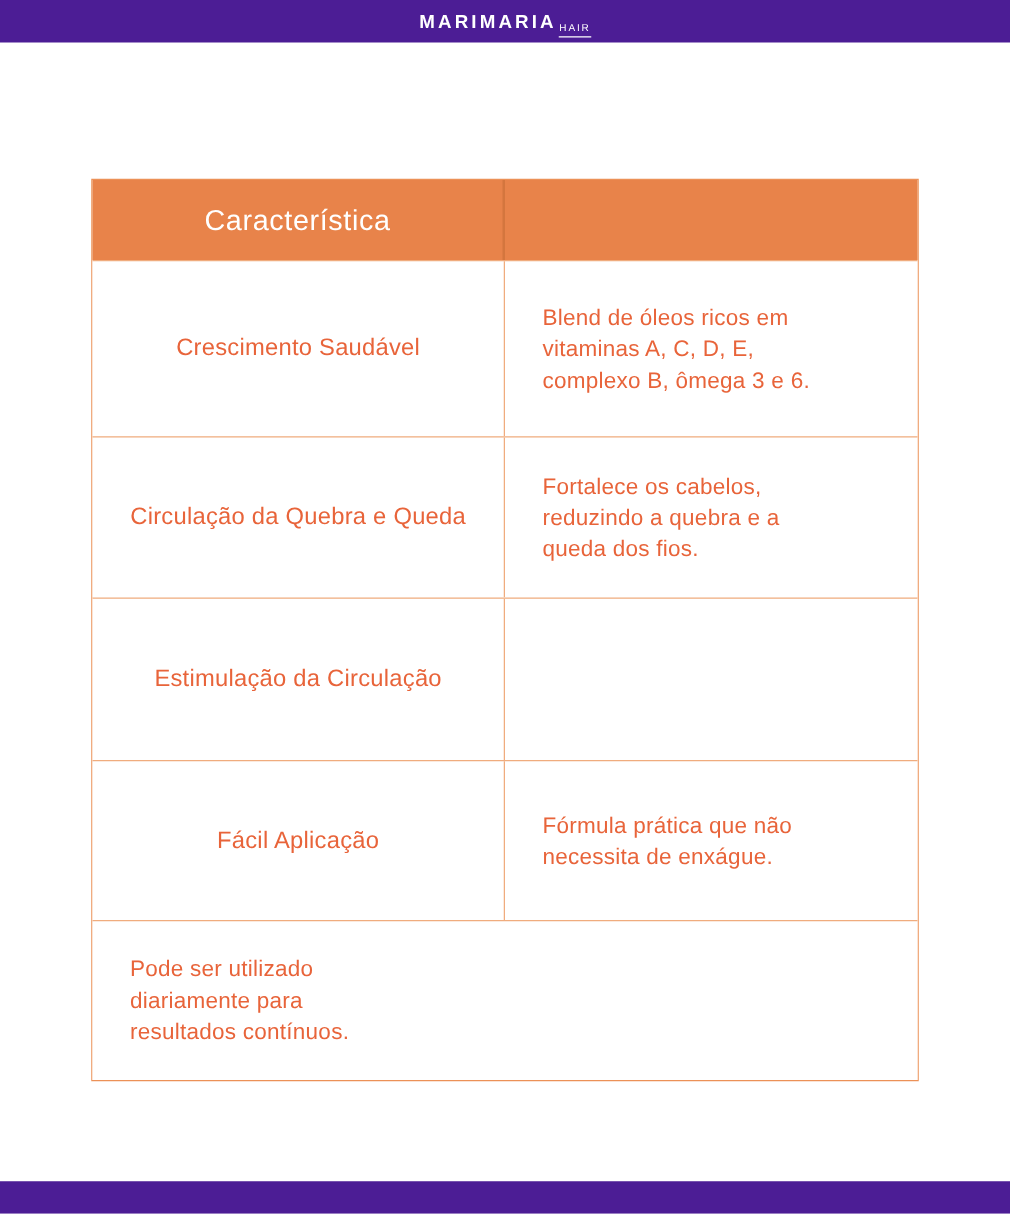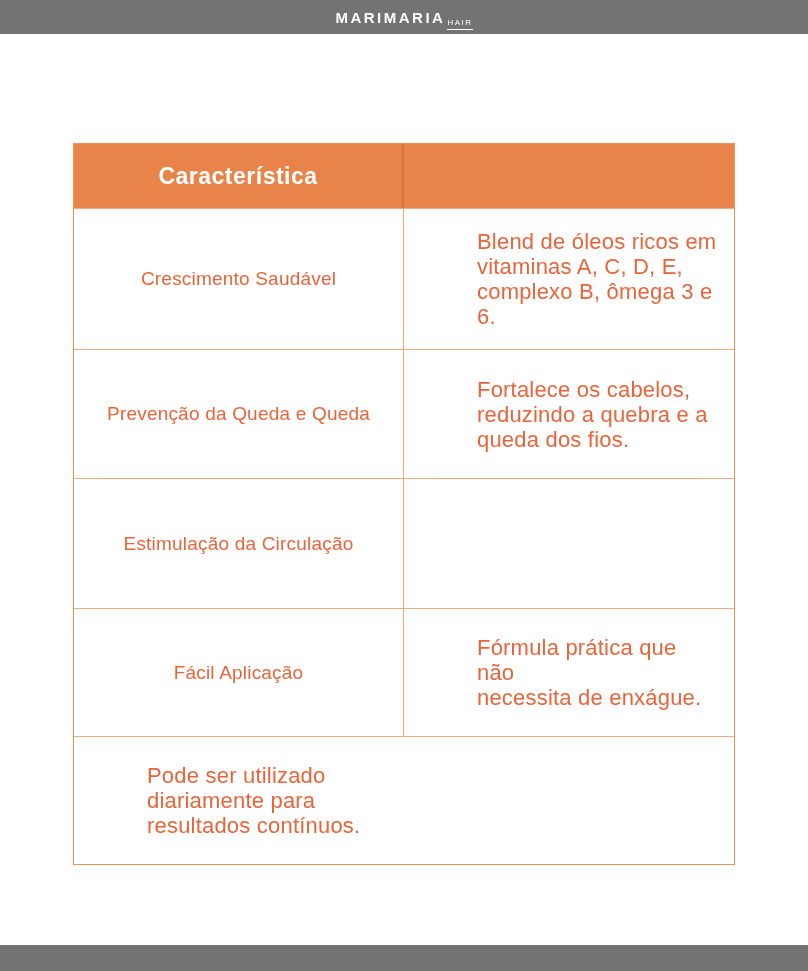--- a/index.html
+++ b/index.html
@@ -5,21 +5,21 @@
   * { margin:0; padding:0; box-sizing:border-box; }
   html,body { background:#ffffff; }
   body {
     width:808px; height:971px;
     position:relative;
     font-family:"Liberation Sans", sans-serif;
     overflow:hidden;
   }
 
   
-  .band { position:absolute; left:0; width:808px; background:#737373; }
+  .band { position:absolute; left:0; width:808px; background:#4c1d95; }
   .band-top { top:0; height:34px; display:flex; align-items:center; justify-content:center; }
   .band-bottom { bottom:0; height:26px; }
 
   .logo { color:#ffffff; display:flex; align-items:center; }
   .logo-main {
     font-size:15px; font-weight:bold; letter-spacing:2.5px; line-height:1;
   }
   .logo-sub {
     font-size:8px; font-weight:normal; letter-spacing:1.5px; line-height:1;
     border-bottom:1.5px solid #ffffff; padding-bottom:2px;
@@ -32,21 +32,21 @@
     border:1px solid #EC9157;
     display:grid;
     grid-template-rows:64px 141px 129px 130px 128px 1fr;
   }
   .thead {
     display:grid; grid-template-columns:1fr 1fr;
     background:#E8834A;
   }
   .th {
     display:flex; align-items:center; justify-content:center;
-    color:#ffffff; font-size:23px; font-weight:bold; letter-spacing:0.5px;
+    color:#ffffff; font-size:23px; font-weight:normal; letter-spacing:0.5px;
   }
   .th-feature { border-right:2px solid #D4763E; }
 
   .trow {
     display:grid; grid-template-columns:1fr 1fr;
     border-top:1px solid #F0AC7E;
     background:#ffffff;
   }
   .td {
     color:#E8643A;
@@ -56,23 +56,22 @@
     text-align:center;
     font-size:19px; letter-spacing:0.2px;
     border-right:1px solid #F0AC7E;
     padding:13px 8px;
   }
   .td-benefit {
     display:flex; align-items:center;
     padding-left:30px; padding-right:14px;
   }
   .benefit-text {
-    font-size:22px; line-height:25px; letter-spacing:0.2px;
+    font-size:18px; line-height:25px; letter-spacing:0.2px;
     white-space:pre-line;
-    margin-left:43px;
   }
 </style>
 </head>
 <body>
 
 <header class="band band-top">
   <div class="logo">
     <span class="logo-main">MARIMARIA</span>
     <span class="logo-sub">HAIR</span>
   </div>
@@ -87,21 +86,21 @@
   <div class="trow">
     <div class="td td-feature">Crescimento Saudável</div>
     <div class="td td-benefit">
       <span class="benefit-text">Blend de óleos ricos em
 vitaminas A, C, D, E,
 complexo B, ômega 3 e 6.</span>
     </div>
   </div>
 
   <div class="trow">
-    <div class="td td-feature">Prevenção da Queda e Queda</div>
+    <div class="td td-feature">Circulação da Quebra e Queda</div>
     <div class="td td-benefit">
       <span class="benefit-text">Fortalece os cabelos,
 reduzindo a quebra e a
 queda dos fios.</span>
     </div>
   </div>
 
   <div class="trow">
     <div class="td td-feature">Estimulação da Circulação</div>
   </div>

